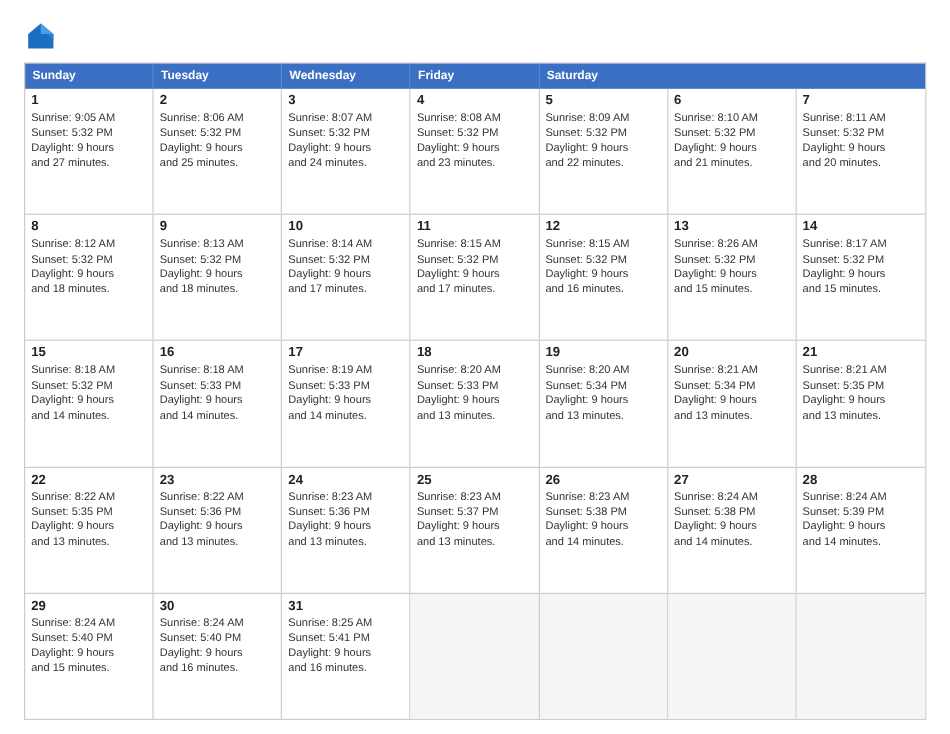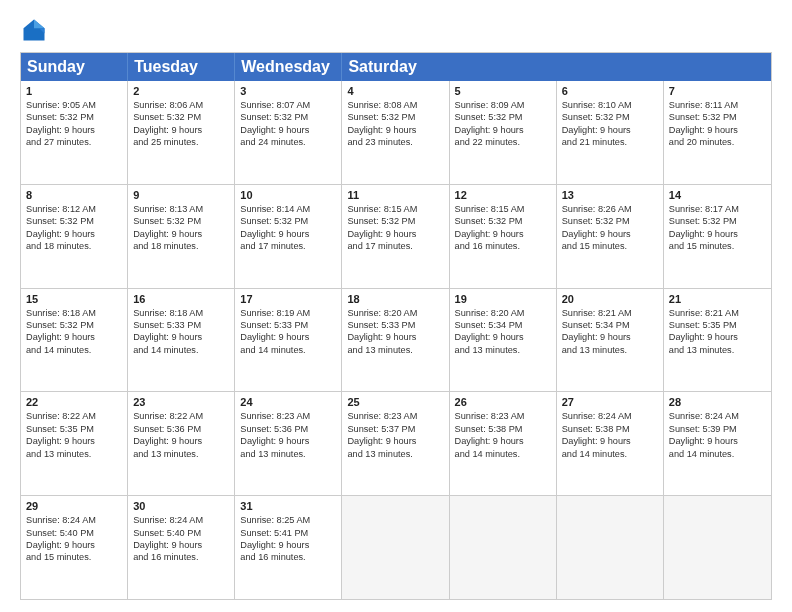--- a/index.html
+++ b/index.html
@@ -62,21 +62,21 @@
       flex-direction: column;
       border: 1px solid #ccc;
     }
     .cal-header {
       display: grid;
       grid-template-columns: repeat(7, 1fr);
       background: #3a6fc4;
     }
     .cal-header-cell {
       color: #fff;
-      font-size: 16px;
+      font-size: 10px;
       font-weight: bold;
       padding: 5px 6px;
       text-align: left;
       border-right: 1px solid #5588d0;
     }
     .cal-header-cell:last-child { border-right: none; }
     .cal-body {
       flex: 1;
       display: flex;
       flex-direction: column;
@@ -132,20 +132,21 @@
       <h1></h1>
       <h2></h2>
     </div>
   </div>
 
   <div class="calendar">
     <div class="cal-header" id="cal-header">
         <div class="cal-header-cell">Sunday</div>
         <div class="cal-header-cell">Tuesday</div>
         <div class="cal-header-cell">Wednesday</div>
+        <div class="cal-header-cell">Friday</div>
         <div class="cal-header-cell">Saturday</div>
       </div>
     <div class="cal-body" id="cal-body">
         <div class="cal-row">
           <div class="cal-cell">
             <span class="day-num">1</span>
             <span class="cell-line">Sunrise: 9:05 AM</span>
             <span class="cell-line">Sunset: 5:32 PM</span>
             <span class="cell-line">Daylight: 9 hours</span>
             <span class="cell-line">and 27 minutes.</span>

